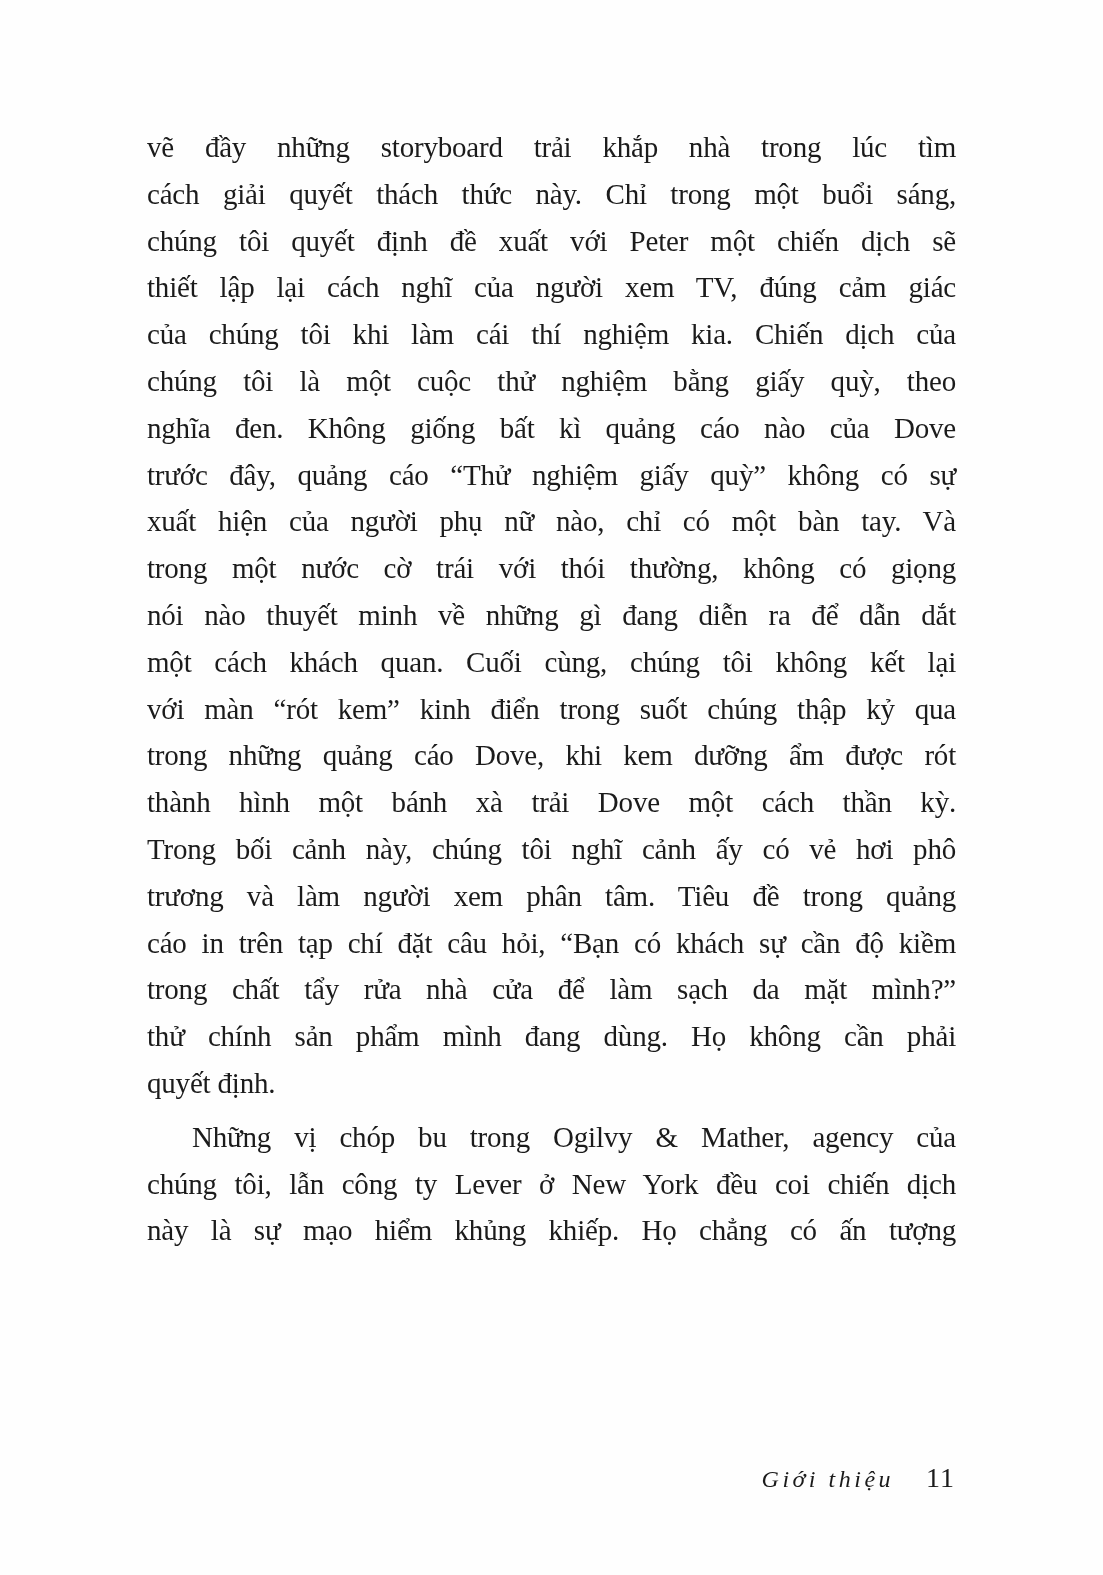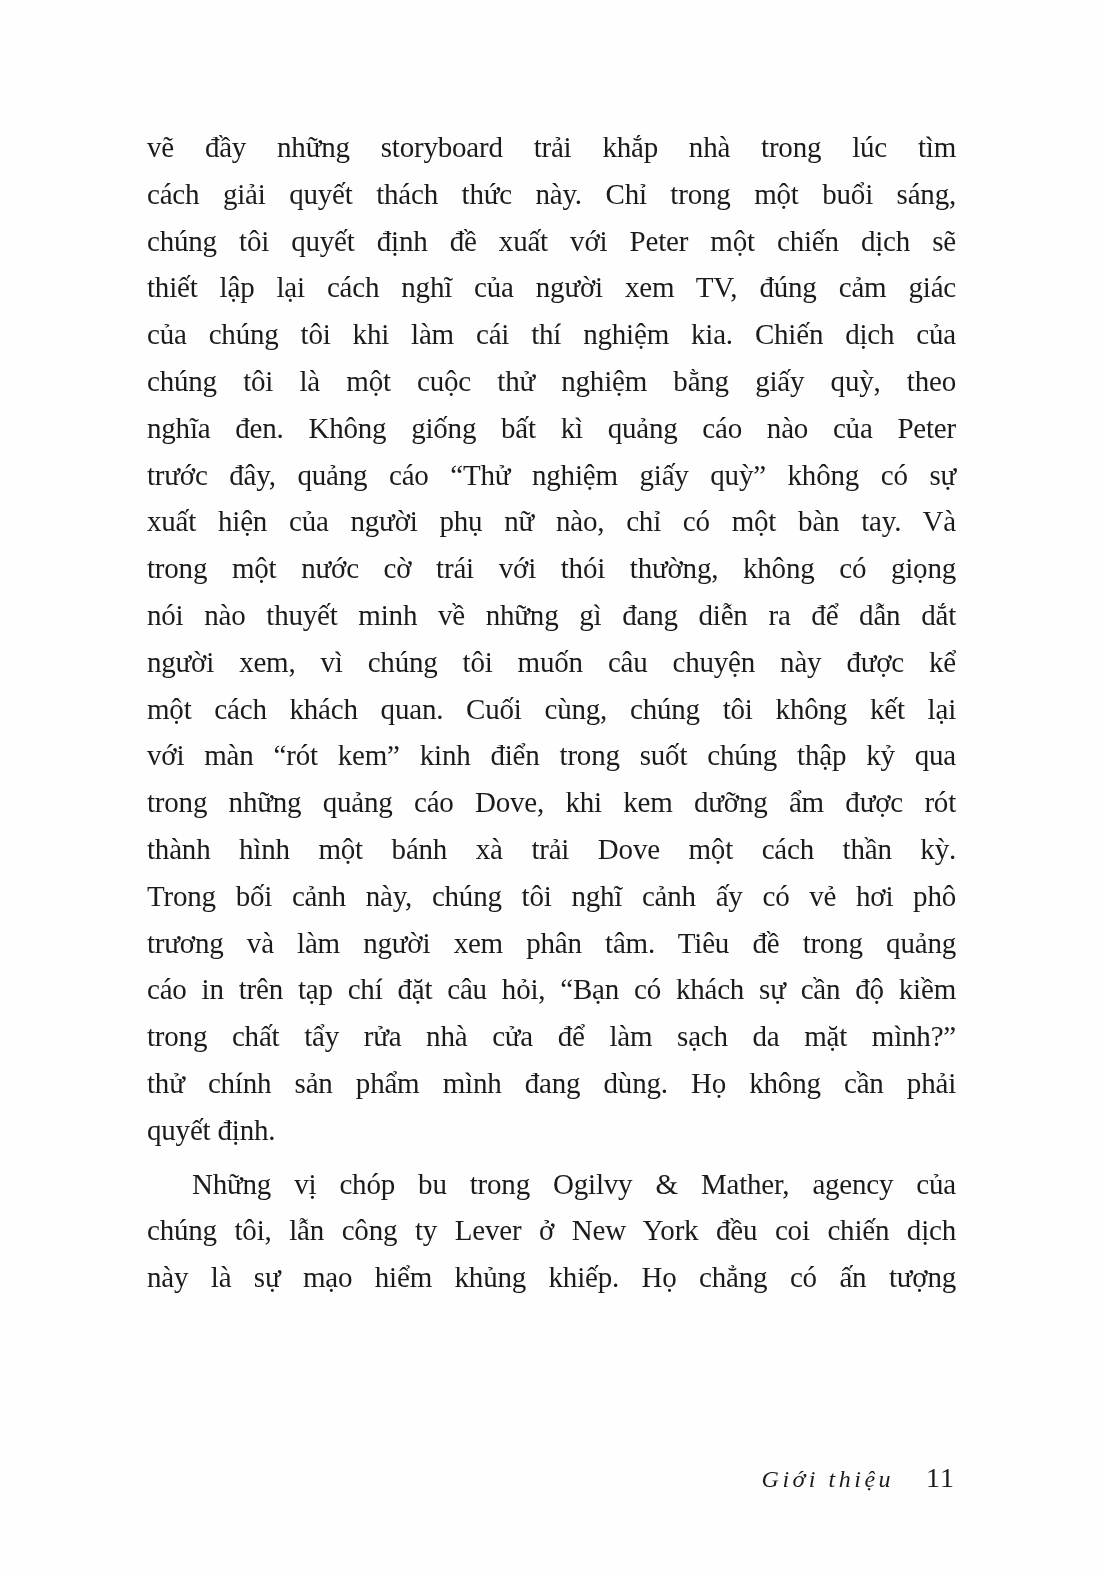--- a/index.html
+++ b/index.html
@@ -38,54 +38,53 @@
   }
   .paragraph-2 {
     margin-top: 7px;
   }
   .footer {
     position: absolute;
     top: 1462px;
     right: 148px;
     display: flex;
     align-items: baseline;
+    gap: 32px;
   }
   .footer .section {
     font-style: italic;
     font-size: 24px;
     letter-spacing: 3.5px;
     color: #1b1b1b;
   }
   .footer .pagenum {
     font-size: 28px;
     letter-spacing: 1px;
     color: #1b1b1b;
-    margin-left: 32px;
   }
 </style>
 </head>
 <body>
 
 <div class="page">
 
   <div class="text-block">
 
     <div class="paragraph-1">
       <div class="line">vẽ đầy những storyboard trải khắp nhà trong lúc tìm</div>
       <div class="line">cách giải quyết thách thức này. Chỉ trong một buổi sáng,</div>
       <div class="line">chúng tôi quyết định đề xuất với Peter một chiến dịch sẽ</div>
       <div class="line">thiết lập lại cách nghĩ của người xem TV, đúng cảm giác</div>
       <div class="line">của chúng tôi khi làm cái thí nghiệm kia. Chiến dịch của</div>
       <div class="line">chúng tôi là một cuộc thử nghiệm bằng giấy quỳ, theo</div>
-      <div class="line">nghĩa đen. Không giống bất kì quảng cáo nào của Peter</div>
+      <div class="line">nghĩa đen. Không giống bất kì quảng cáo nào của Dove</div>
       <div class="line">trước đây, quảng cáo “Thử nghiệm giấy quỳ” không có sự</div>
       <div class="line">xuất hiện của người phụ nữ nào, chỉ có một bàn tay. Và</div>
       <div class="line">trong một nước cờ trái với thói thường, không có giọng</div>
       <div class="line">nói nào thuyết minh về những gì đang diễn ra để dẫn dắt</div>
-      <div class="line">người xem, vì chúng tôi muốn câu chuyện này được kể</div>
       <div class="line">một cách khách quan. Cuối cùng, chúng tôi không kết lại</div>
       <div class="line">với màn “rót kem” kinh điển trong suốt chúng thập kỷ qua</div>
       <div class="line">trong những quảng cáo Dove, khi kem dưỡng ẩm được rót</div>
       <div class="line">thành hình một bánh xà trải Dove một cách thần kỳ.</div>
       <div class="line">Trong bối cảnh này, chúng tôi nghĩ cảnh ấy có vẻ hơi phô</div>
       <div class="line">trương và làm người xem phân tâm. Tiêu đề trong quảng</div>
       <div class="line">cáo in trên tạp chí đặt câu hỏi, “Bạn có khách sự cần độ kiềm</div>
       <div class="line">trong chất tẩy rửa nhà cửa để làm sạch da mặt mình?”</div>
       <div class="line">thử chính sản phẩm mình đang dùng. Họ không cần phải</div>
       <div class="line para-end">quyết định.</div>

